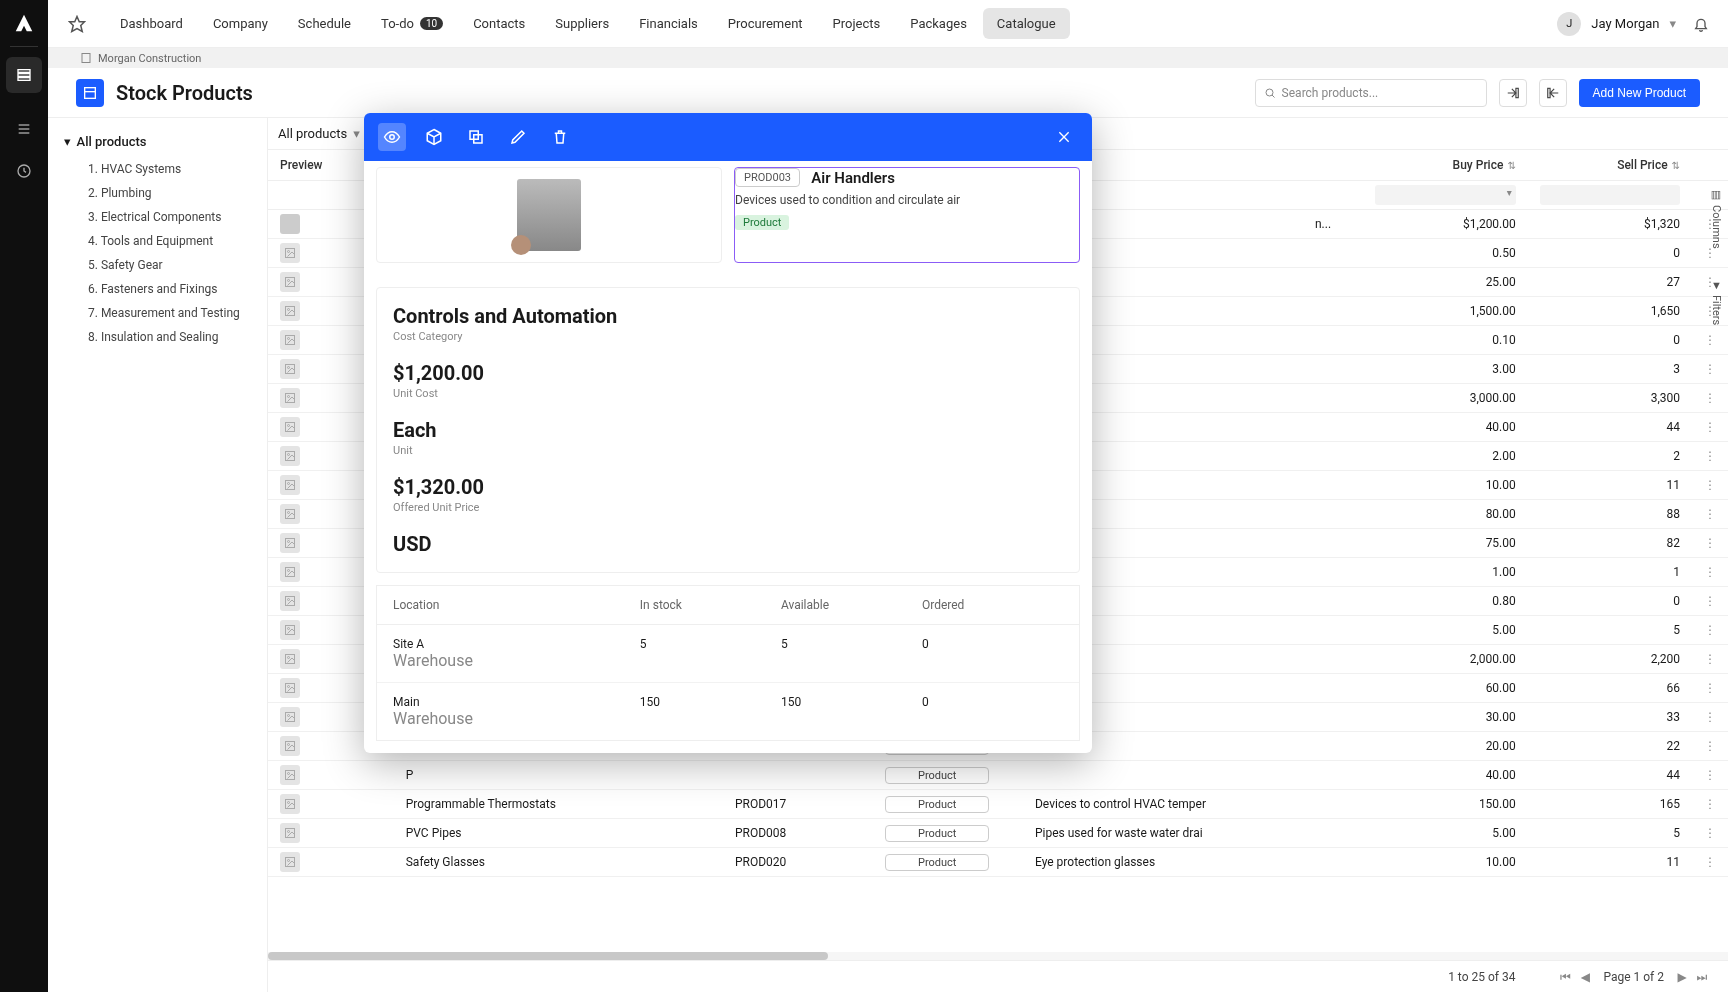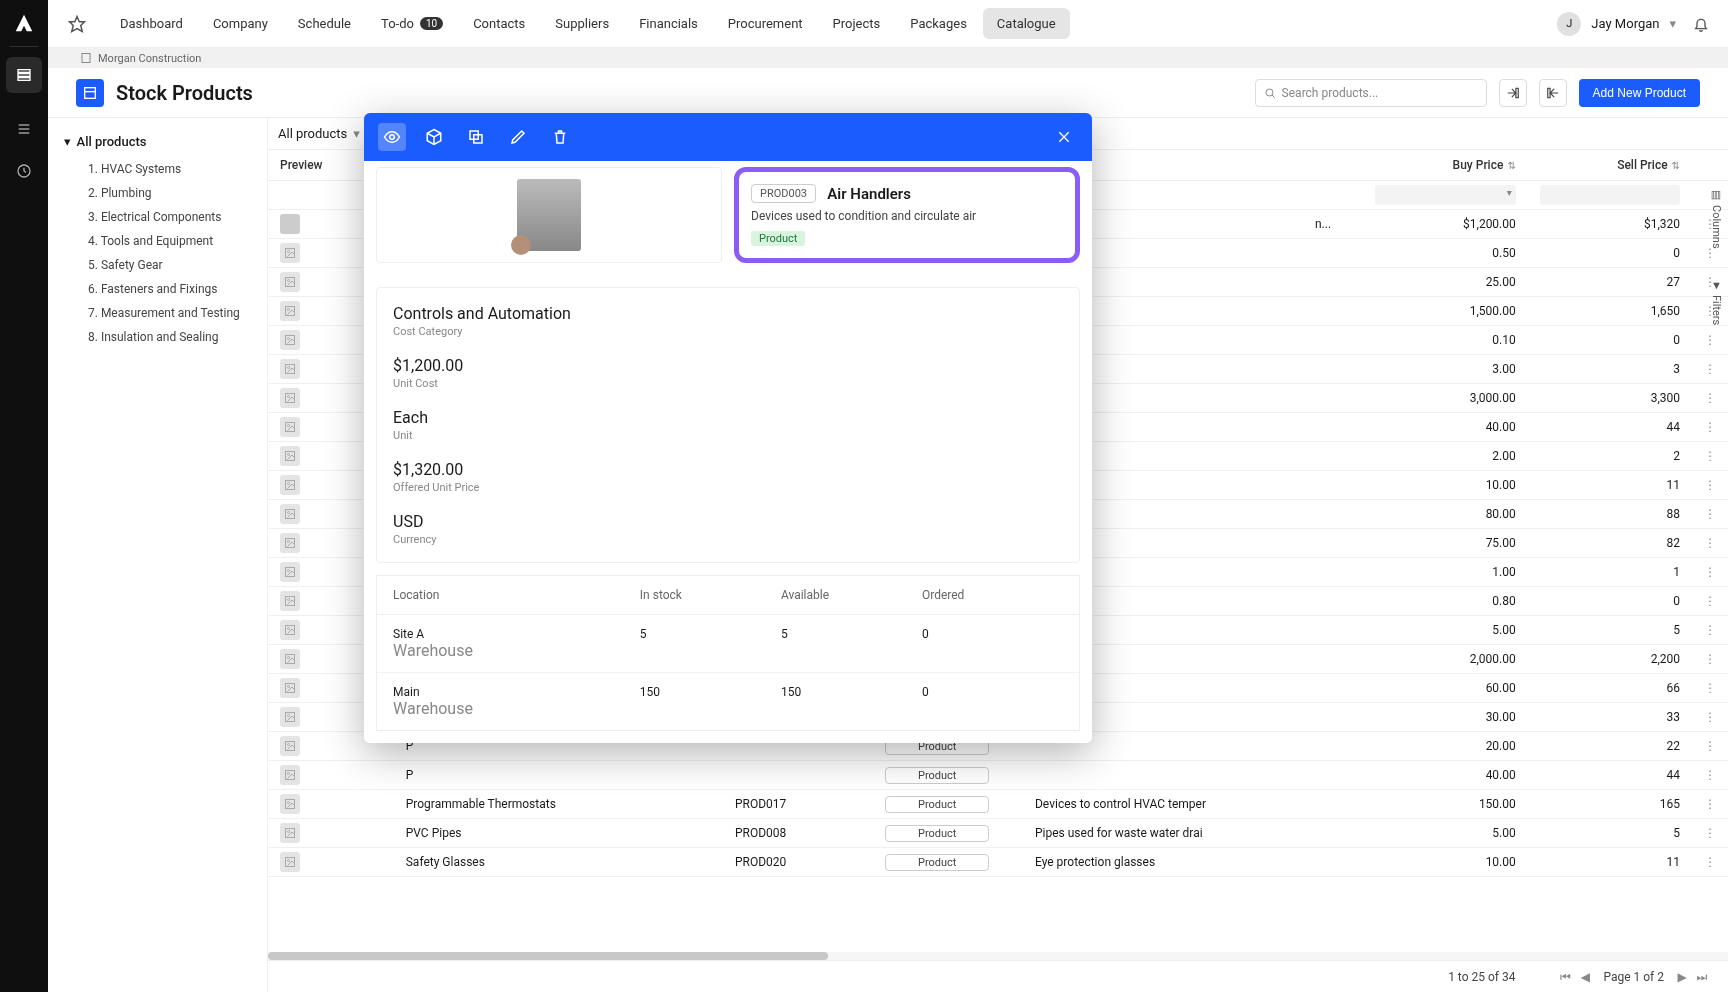--- a/index.html
+++ b/index.html
@@ -77,29 +77,29 @@
 .modal-backdrop { position:fixed; inset:0; z-index:10; }
 .modal { position:absolute; left:364px; top:113px; width:728px; background:#fff; border-radius:6px; box-shadow:0 10px 40px rgba(0,0,0,.3); overflow:hidden; }
 .modal-bar { height:48px; background:#1b5cff; display:flex; align-items:center; padding:0 14px; gap:14px; }
 .modal-bar .mbtn { width:28px; height:28px; display:flex; align-items:center; justify-content:center; border-radius:4px; color:#fff; }
 .modal-bar .mbtn.active { background:rgba(255,255,255,.25); }
 .modal-bar .mspacer { flex:1; }
 .modal-body { display:flex; gap:12px; padding:6px 12px 12px; }
 .modal-left { width:346px; border:1px solid #eee; border-radius:4px; height:96px; display:flex; align-items:center; justify-content:center; }
 .modal-left .img { width:64px; height:72px; background:linear-gradient(#bbb,#888); border-radius:3px; position:relative; }
 .modal-left .img::after { content:""; position:absolute; left:-6px; bottom:-4px; width:20px; height:20px; border-radius:50%; background:#b59078; }
-.modal-right { flex:1; border:5px solid #8b5cf6; border-radius:12px; padding:12px; }
+.modal-right { flex:1; border:1px solid #8b5cf6; border-radius:4px; }
 .code-pill { display:inline-block; border:1px solid #ccc; border-radius:4px; padding:2px 8px; font-size:11px; color:#555; margin-right:8px; }
 .prod-title { font-size:15px; font-weight:600; display:inline-block; vertical-align:middle; }
 .prod-desc { font-size:12px; color:#444; margin-top:6px; }
 .prod-tag { display:inline-block; background:#d9f3df; color:#1e7a3a; font-size:11px; padding:1px 8px; border-radius:3px; margin-top:8px; }
 .detail-block { border:1px solid #eee; border-radius:4px; margin:12px 12px 0; padding:16px; }
 .detail-item { margin-bottom:18px; }
 .detail-item:last-child { margin-bottom:0; }
-.detail-val { font-size:16px; font-weight:400; }
+.detail-val { font-size:20px; font-weight:700; }
 .detail-lab { font-size:11px; color:#888; margin-top:2px; }
 .stock-block { border:1px solid #eee; border-radius:0; margin:12px; }
 .stock-head, .stock-row { display:grid; grid-template-columns: 1.4fr .8fr .8fr .8fr; padding:12px 16px; font-size:12px; }
 .stock-head { color:#666; border-bottom:1px solid #eee; }
 .stock-row { border-bottom:1px solid #f2f2f2; }
 .stock-row:last-child { border-bottom:none; }
 .stock-row .loc-sub { color:#888; font-size:16px; }
 </style>
 </head>
 <body>
@@ -814,21 +814,20 @@
         <div class="detail-item">
           <div class="detail-val">Each</div>
           <div class="detail-lab">Unit</div>
         </div>
         <div class="detail-item">
           <div class="detail-val">$1,320.00</div>
           <div class="detail-lab">Offered Unit Price</div>
         </div>
         <div class="detail-item">
           <div class="detail-val">USD</div>
-          <div class="detail-lab">Currency</div>
         </div>
       </div>
     <div class="stock-block">
       <div class="stock-head">
         <span>Location</span>
         <span>In stock</span>
         <span>Available</span>
         <span>Ordered</span>
       </div>
       <div id="stock-rows">

